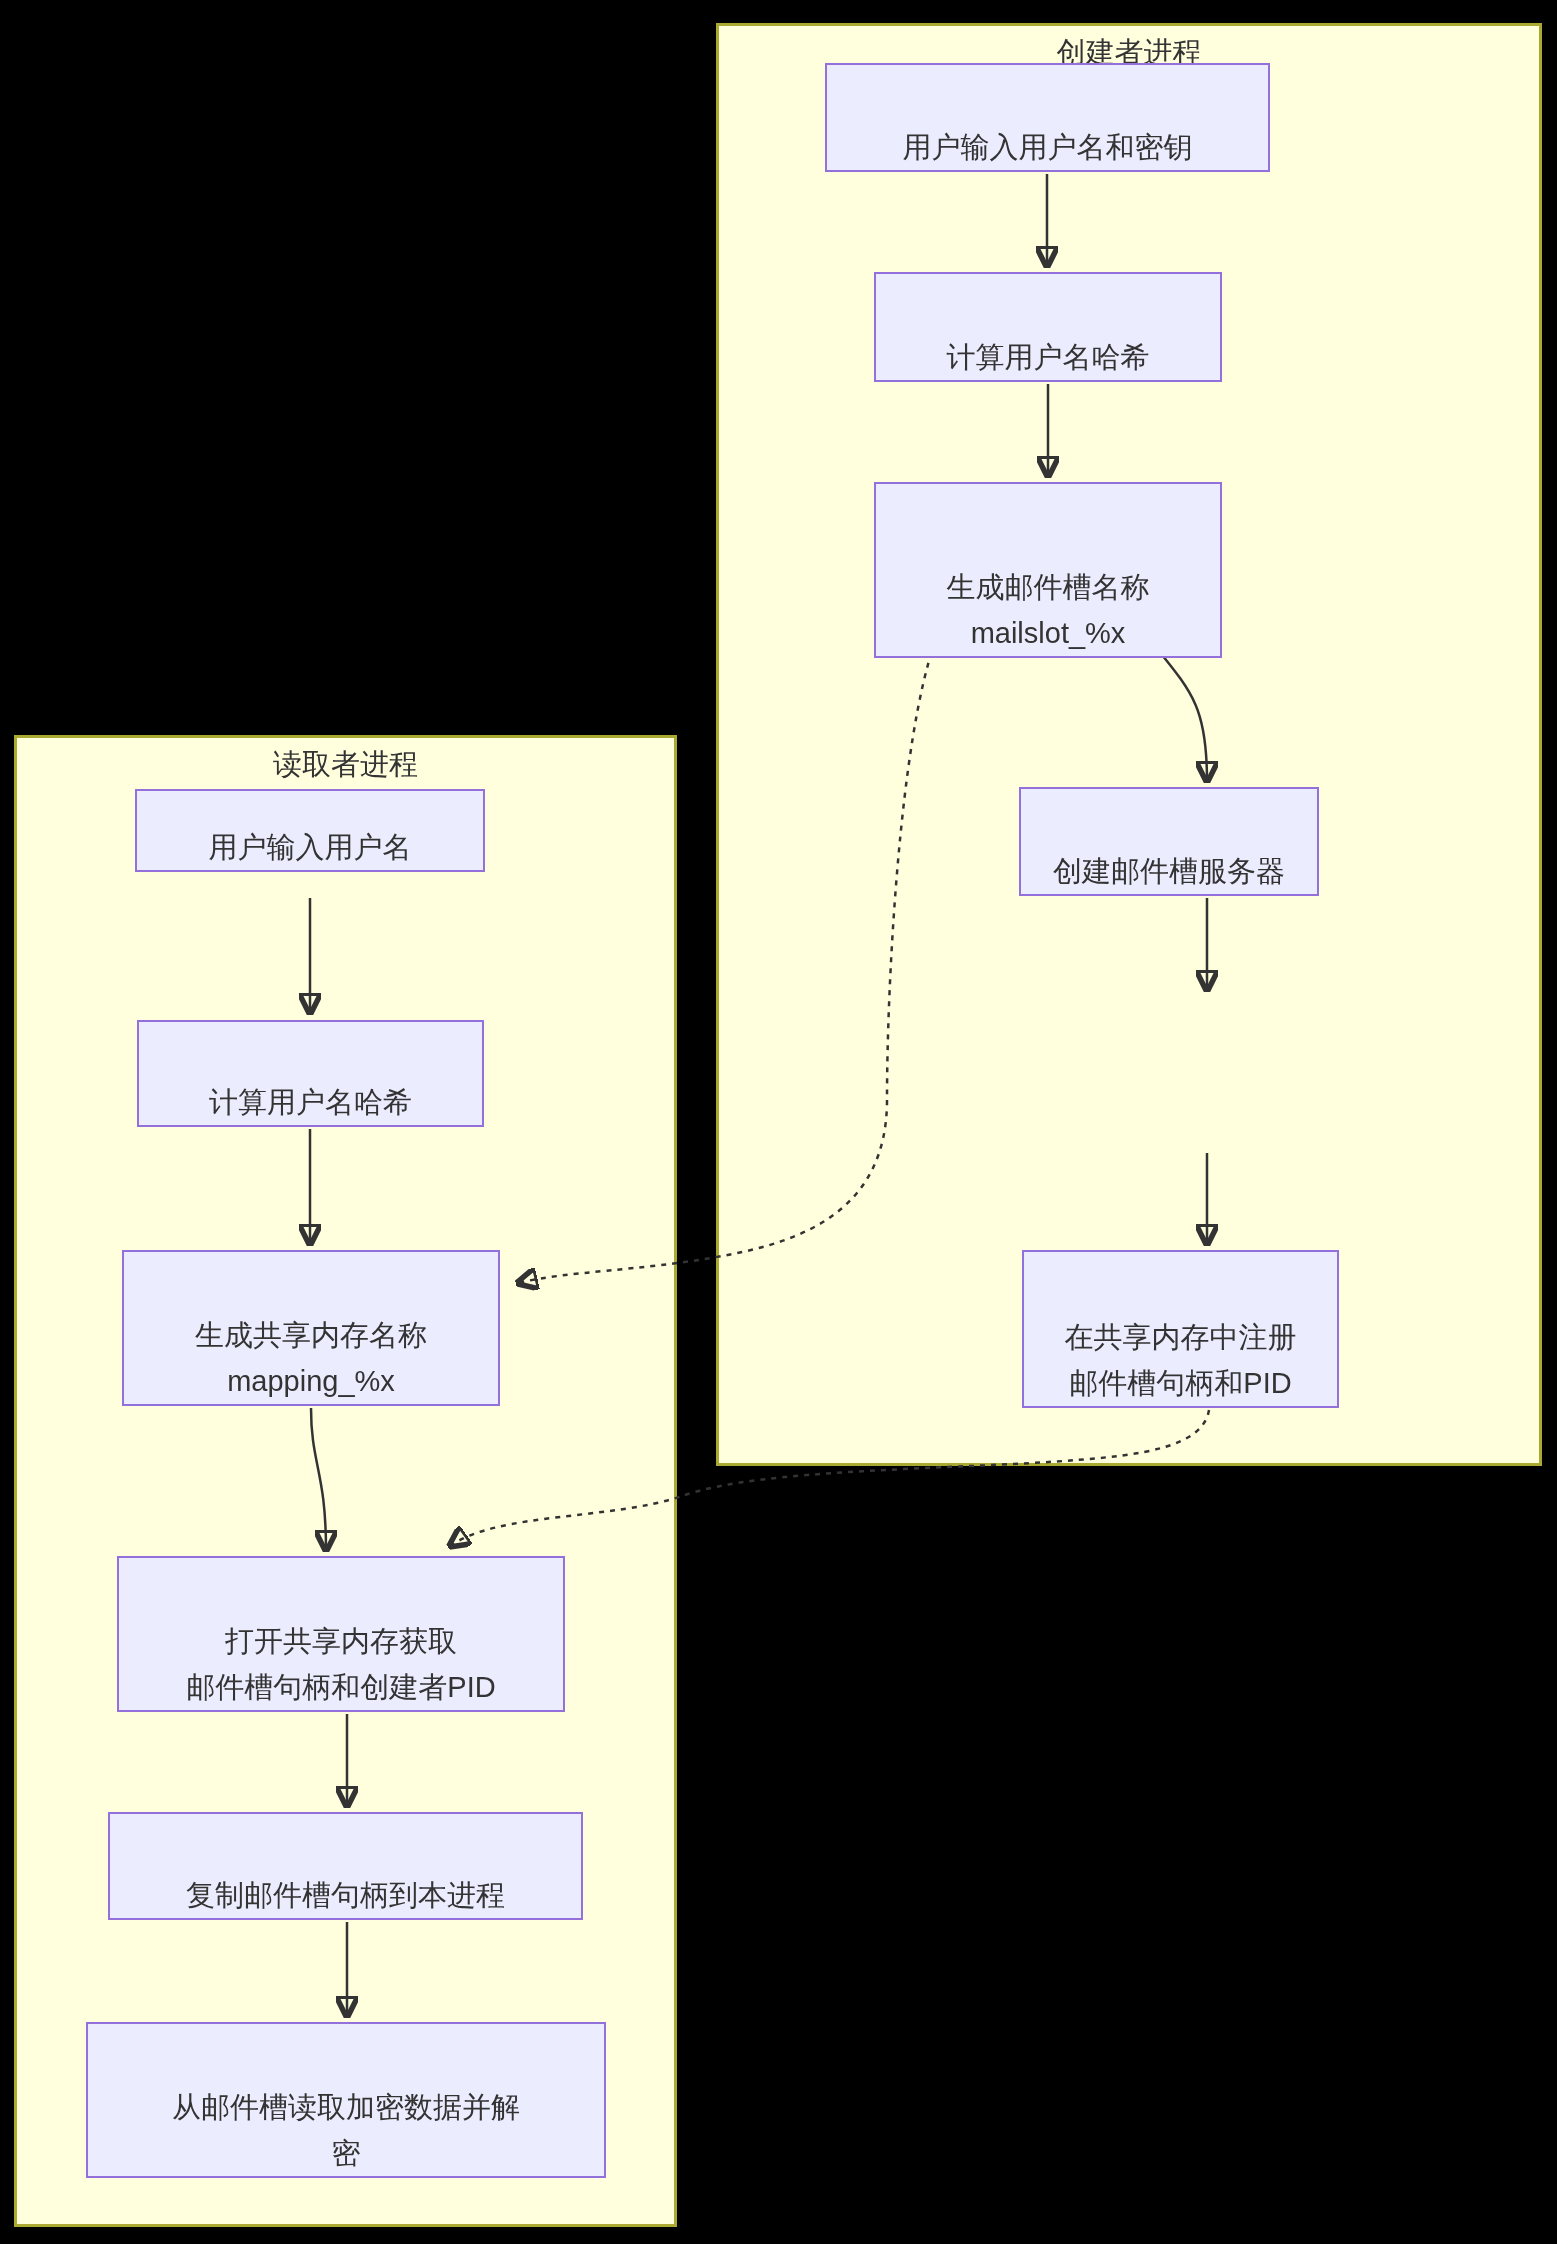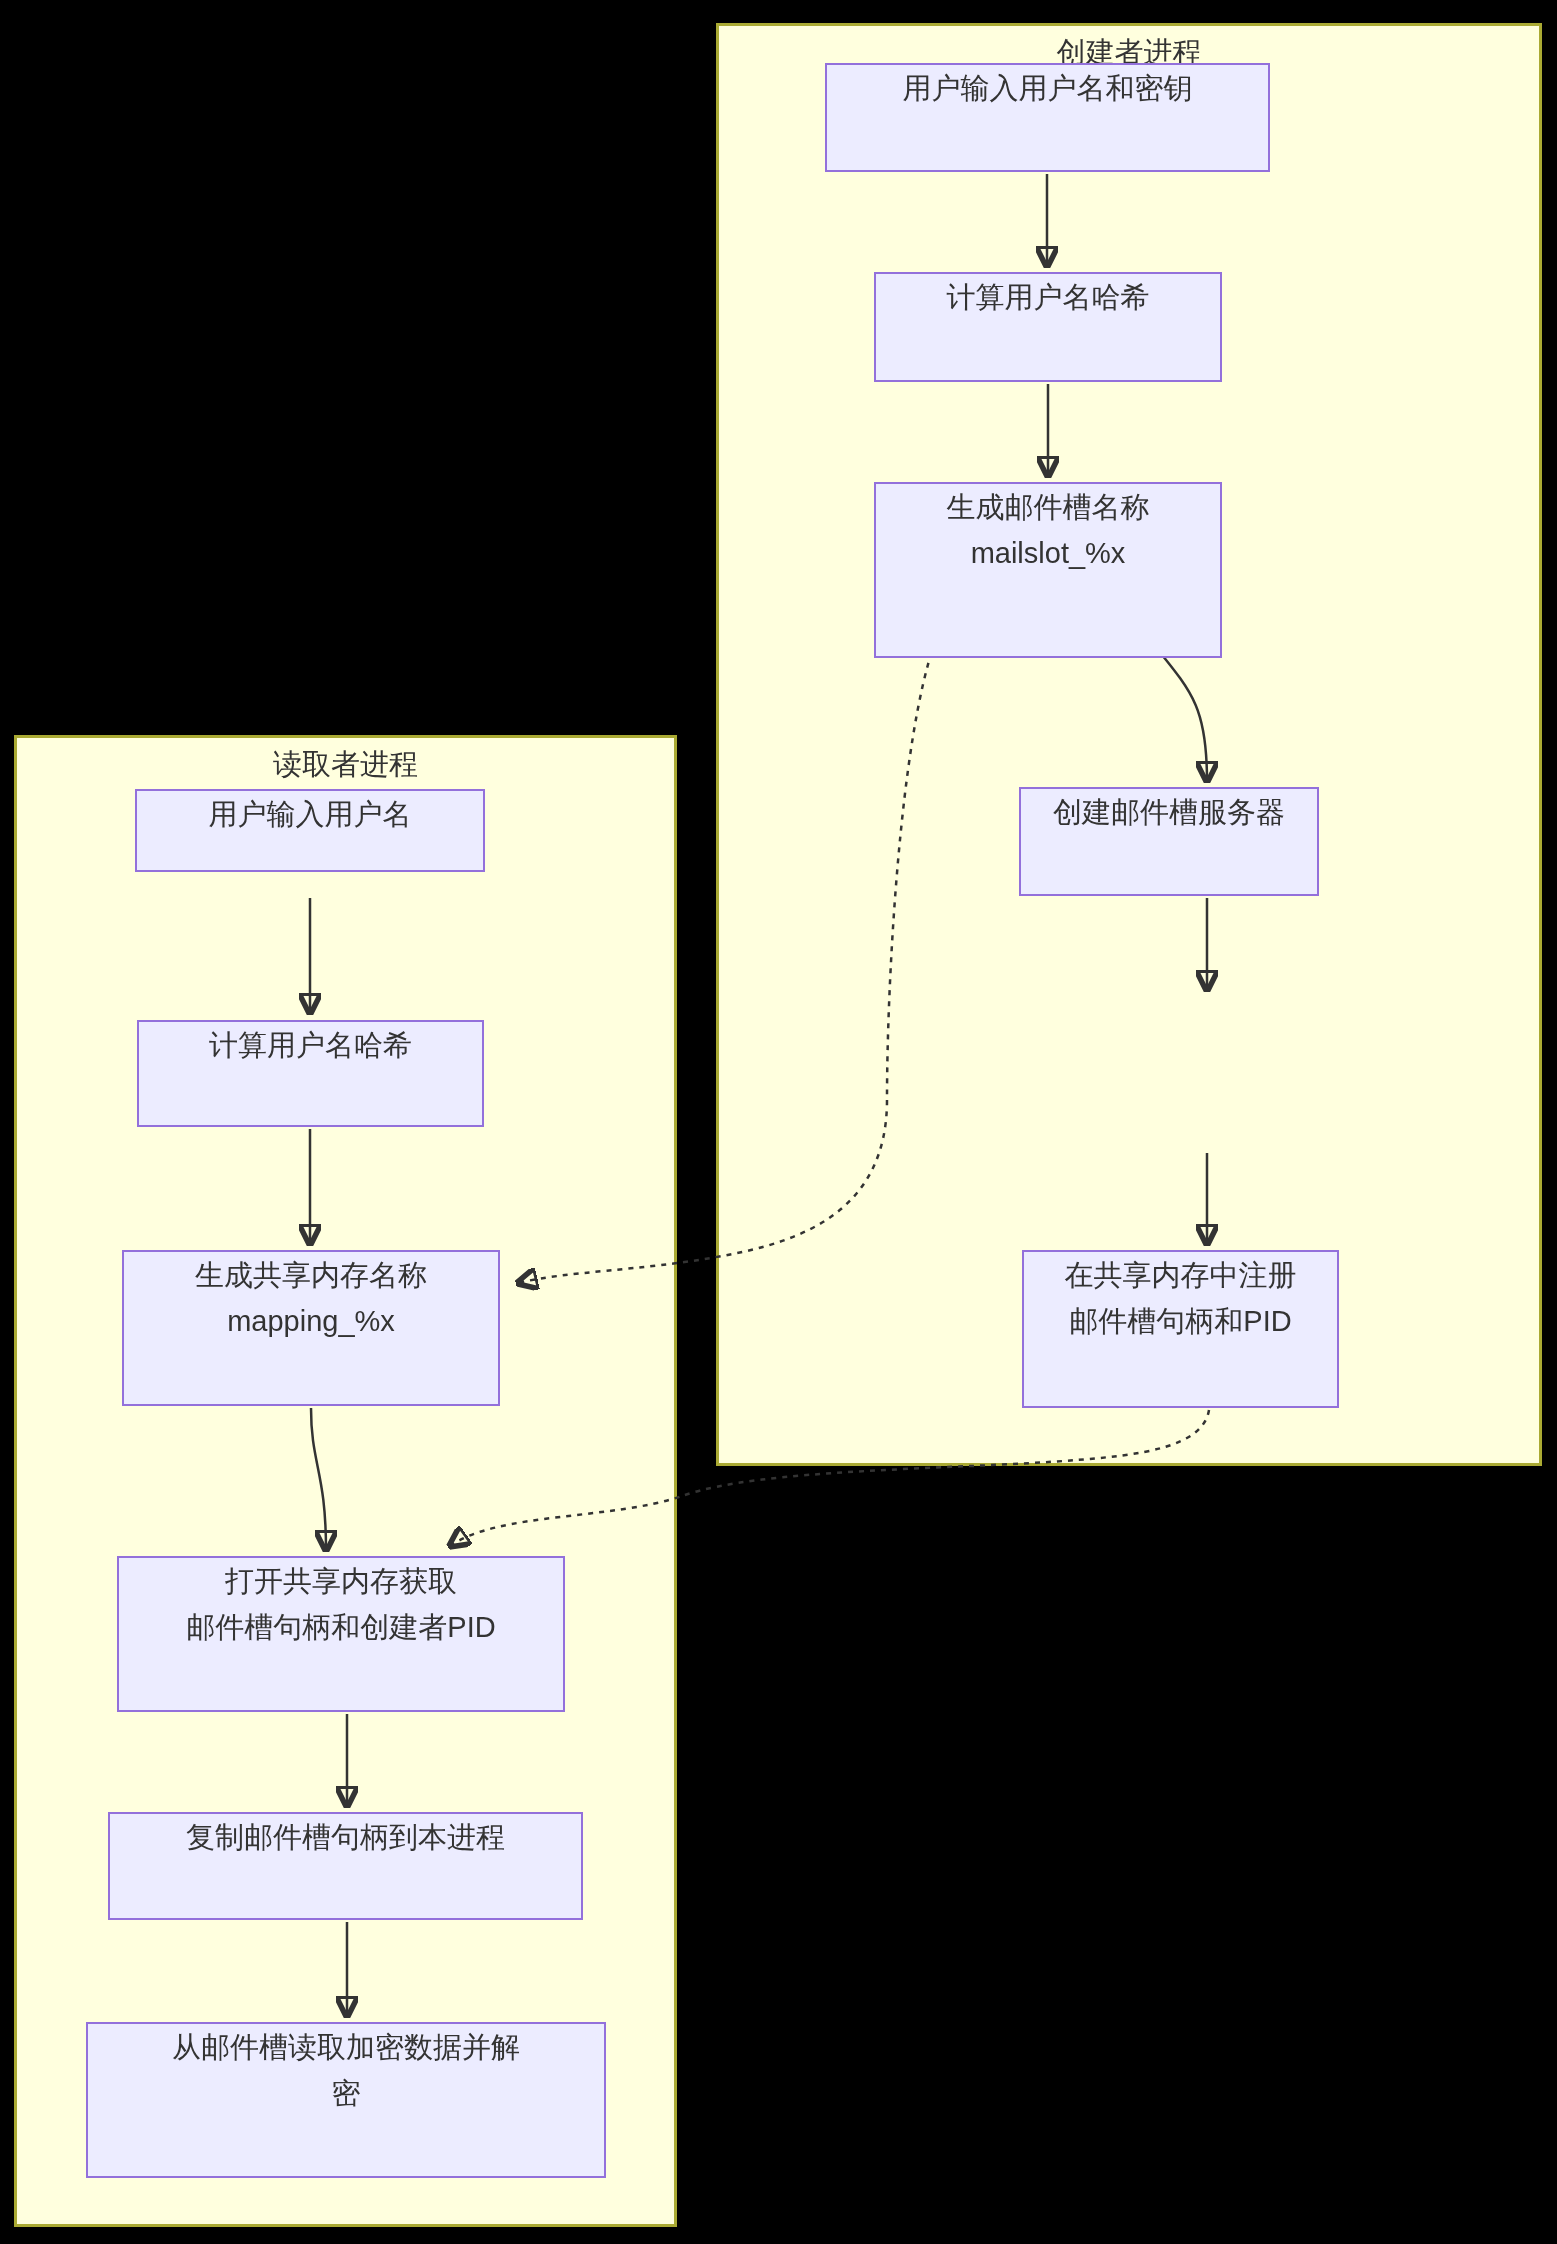--- a/index.html
+++ b/index.html
@@ -15,21 +15,21 @@
   .cluster-label{
     position:absolute;left:0;right:0;top:7px;text-align:center;
     font-size:29px;font-weight:400;color:#333333;z-index:2;
   }
   .edges{position:absolute;left:0;top:0;z-index:3;pointer-events:none;}
   .edges path{fill:none;stroke:#333333;stroke-width:2.5;}
   .edges path.dotted{stroke-dasharray:5 6;}
   .node{
     position:absolute;background:#ececff;border:2.5px solid #9370db;
     box-sizing:border-box;display:flex;flex-direction:column;
-    align-items:center;justify-content:flex-start;text-align:center;
+    align-items:center;justify-content:flex-end;text-align:center;
     font-size:29px;line-height:46px;z-index:4;
   }
   .node span{display:block;white-space:nowrap;}
 </style>
 </head>
 <body>
 
 <div class="stage">
 
   <section class="cluster" style="left:716px;top:14px;width:826px;height:1443px;margin-top:9px;">

